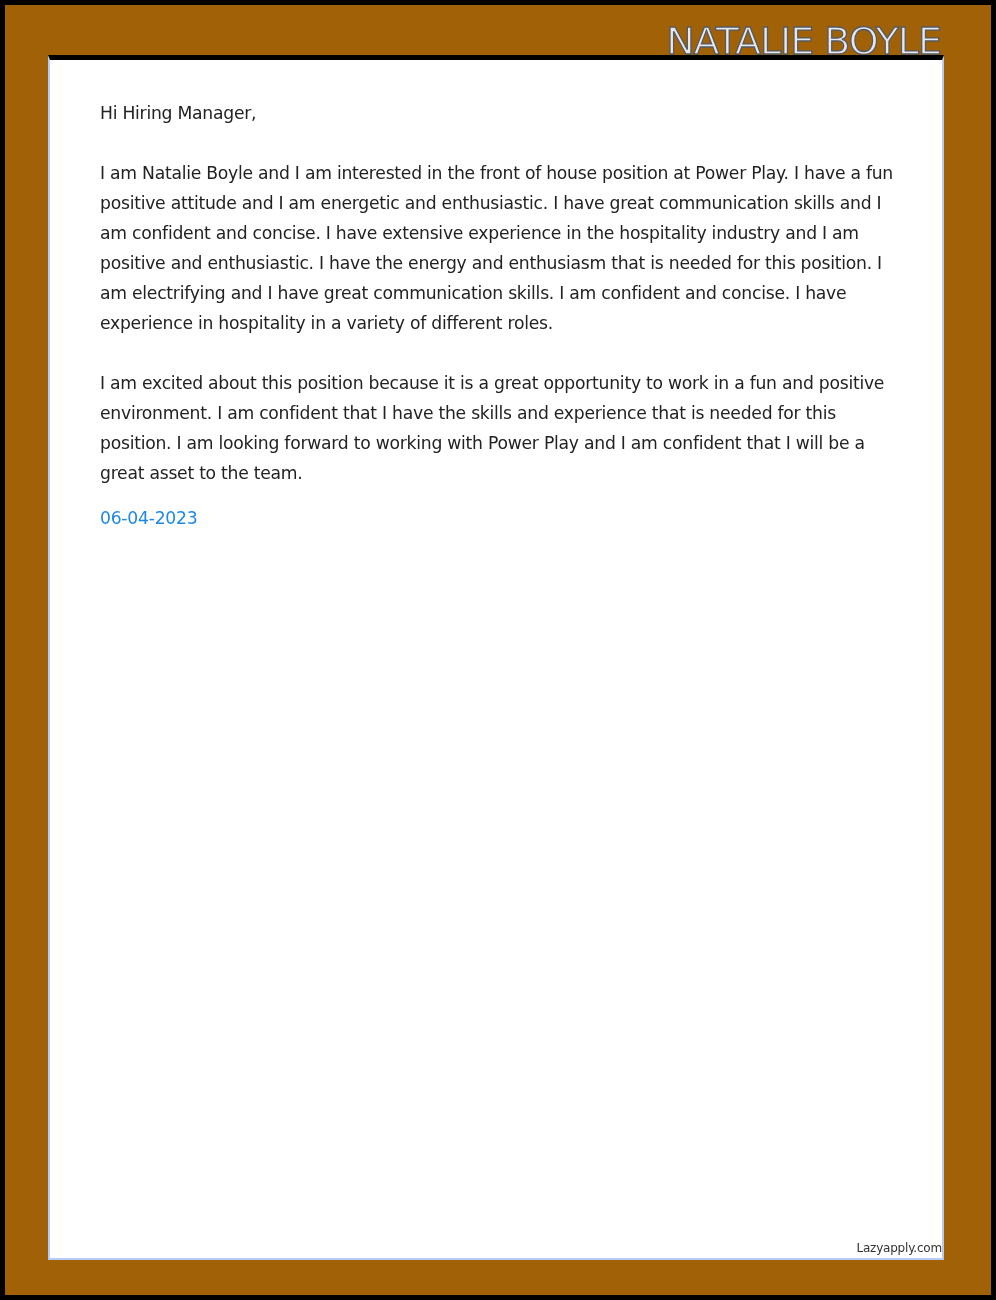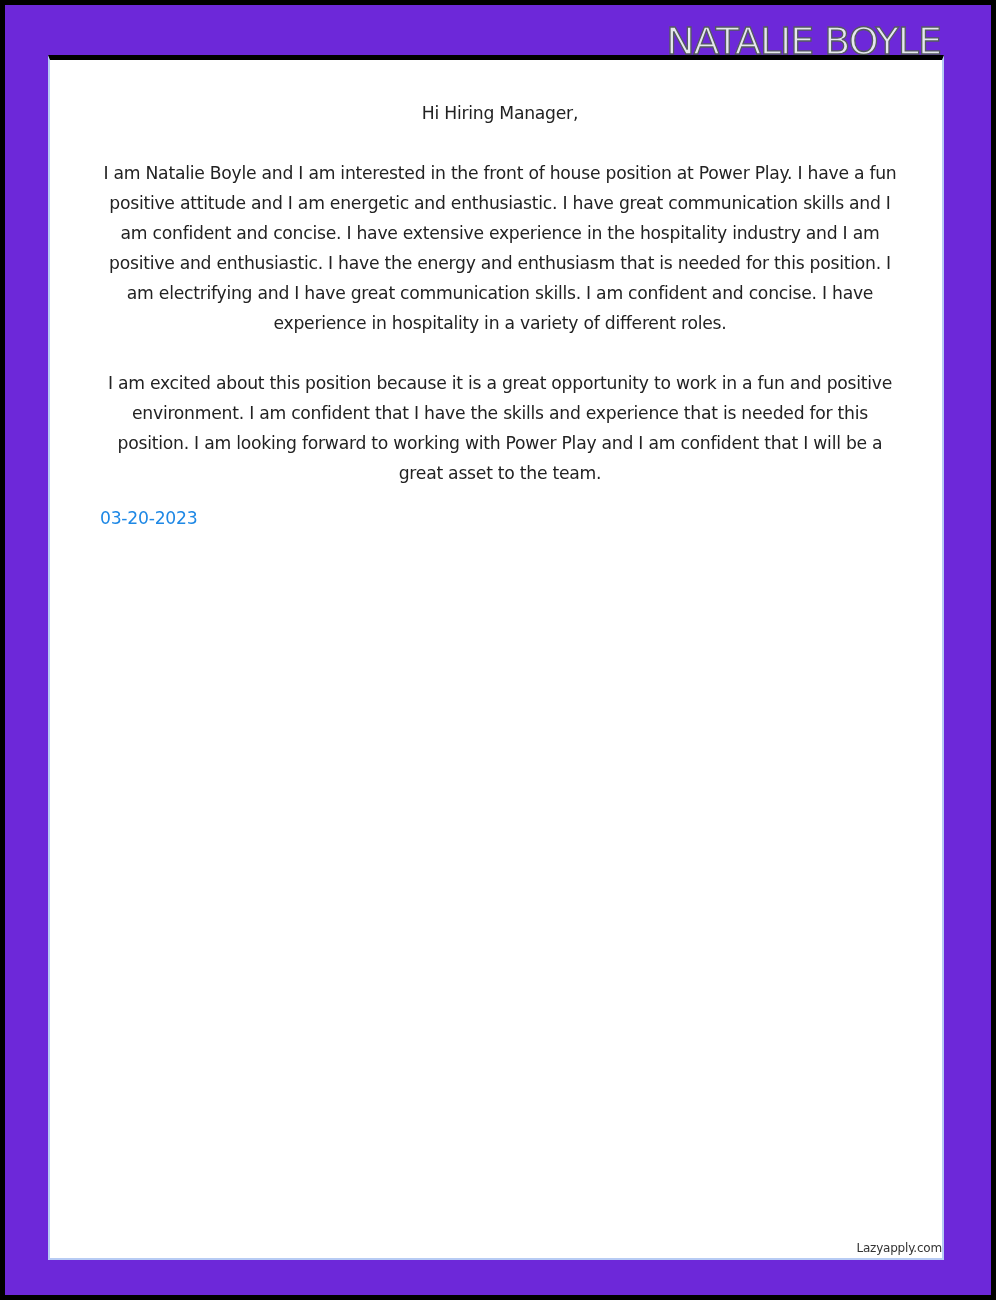--- a/index.html
+++ b/index.html
@@ -13,21 +13,21 @@
       overflow: hidden;
       background: #000000;
       font-family: "DejaVu Sans", sans-serif;
     }
     .frame {
       position: absolute;
       left: 5px;
       top: 5px;
       width: 986px;
       height: 1290px;
-      background: #6d28d9;
+      background: #a16207;
     }
     .name {
       position: absolute;
       right: 50px;
       top: 14px;
       font-family: "DejaVu Sans", sans-serif;
       font-size: 38px;
       line-height: 44px;
       letter-spacing: -1px;
       color: #e6e8ee;
@@ -54,21 +54,20 @@
       top: 38px;
       width: 800px;
       font-family: "DejaVu Sans", sans-serif;
       font-size: 17.2px;
       line-height: 30px;
       color: #222222;
       letter-spacing: -0.25px;
     }
     .content p {
       margin: 0 0 30px 0;
-      text-align: center;
     }
     .content p.last {
       margin-bottom: 15px;
     }
     .date {
       color: #1e88e5;
       font-size: 17.2px;
       line-height: 30px;
     }
     .footer {
@@ -85,17 +84,17 @@
 <body>
 
 <div class="frame">
   <div class="name">NATALIE BOYLE</div>
 
   <div class="card">
     <div class="content">
       <p>Hi Hiring Manager,</p>
       <p>I am Natalie Boyle and I am interested in the front of house position at Power Play. I have a fun positive attitude and I am energetic and enthusiastic. I have great communication skills and I am confident and concise. I have extensive experience in the hospitality industry and I am positive and enthusiastic. I have the energy and enthusiasm that is needed for this position. I am electrifying and I have great communication skills. I am confident and concise. I have experience in hospitality in a variety of different roles.</p>
       <p class="last">I am excited about this position because it is a great opportunity to work in a fun and positive environment. I am confident that I have the skills and experience that is needed for this position. I am looking forward to working with Power Play and I am confident that I will be a great asset to the team.</p>
-      <div class="date">03-20-2023</div>
+      <div class="date">06-04-2023</div>
     </div>
     <div class="footer">Lazyapply.com</div>
   </div>
 </div>
 
 </body></html>

